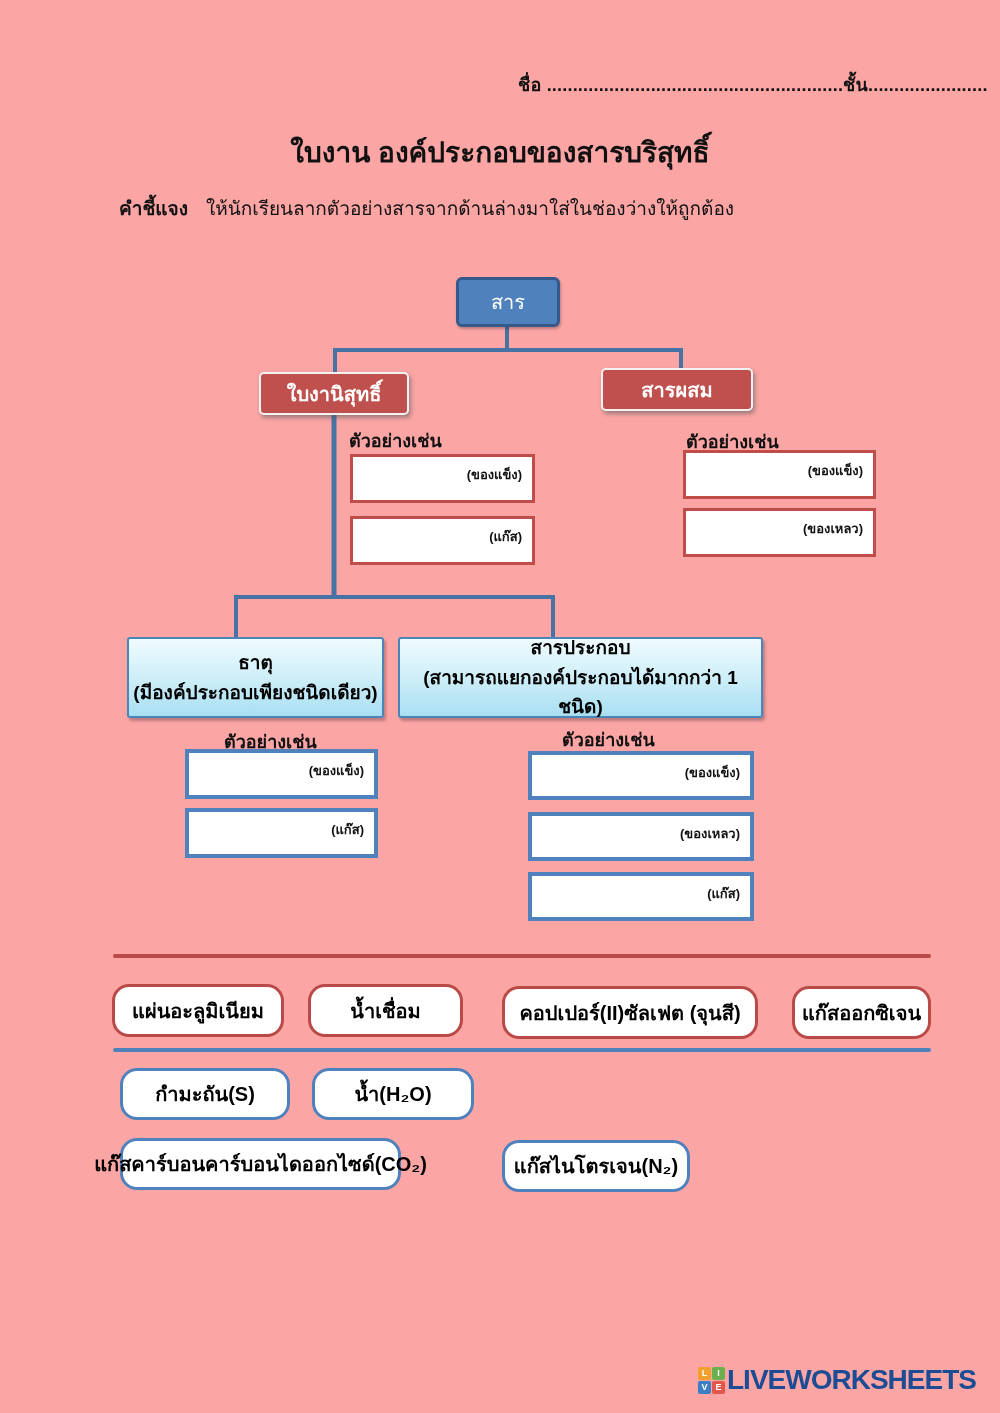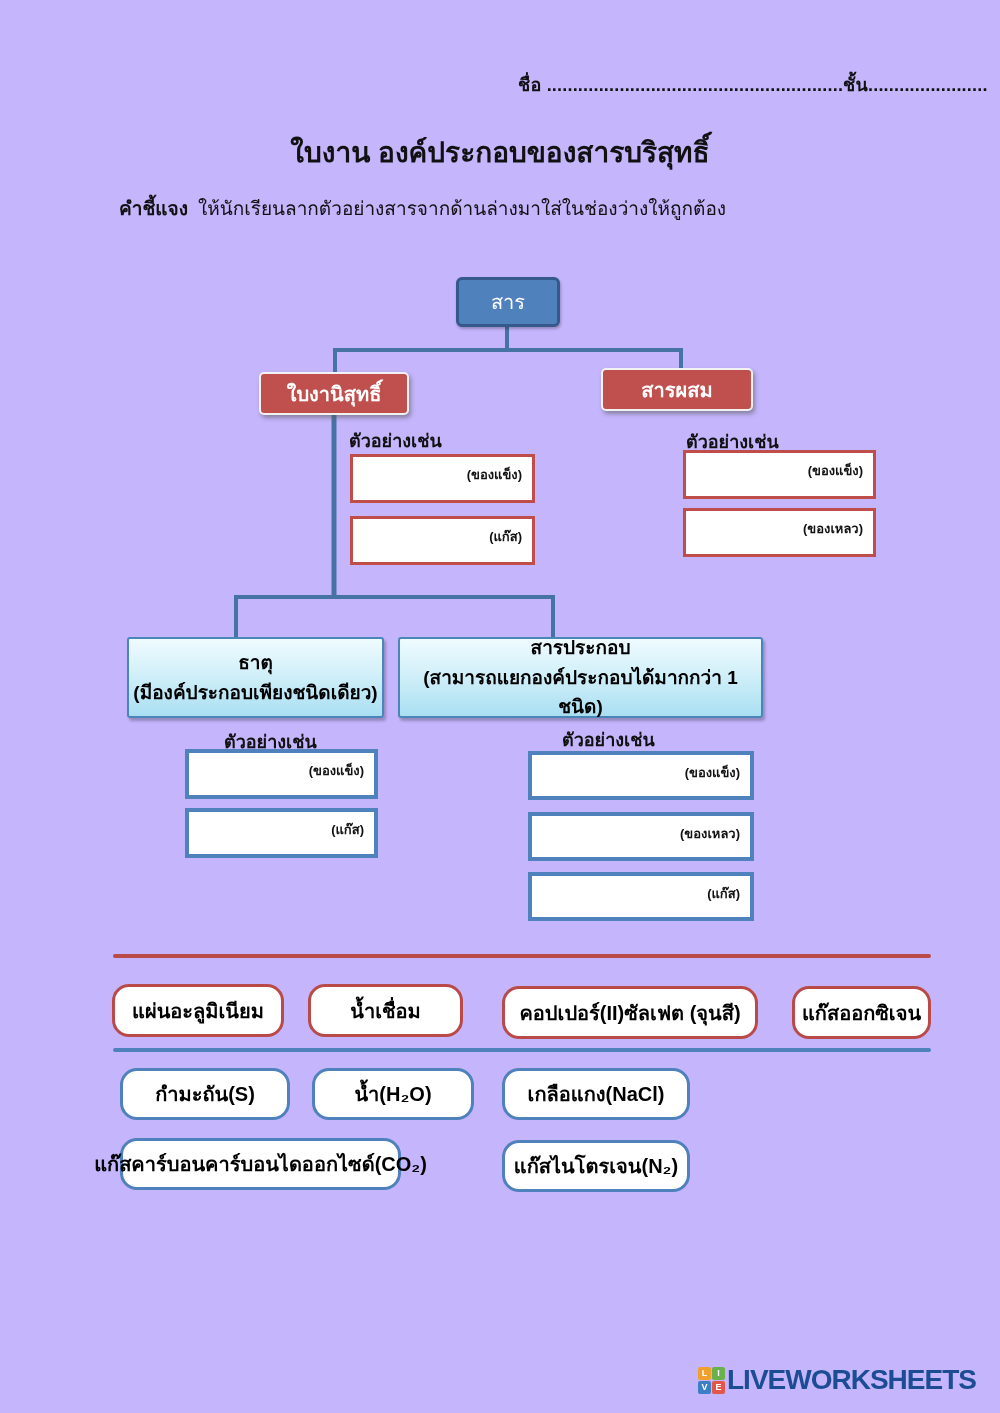--- a/index.html
+++ b/index.html
@@ -2,21 +2,21 @@
 <html><head>
 <meta charset="utf-8">
 <style>
   * { margin: 0; padding: 0; box-sizing: border-box; }
   html, body { background: #ffffff; }
   .page {
     position: relative;
     width: 1000px;
     height: 1413px;
     margin: 0 auto;
-    background: #c4b5fd;
+    background: #fca5a5;
     font-family: "Liberation Sans", "DejaVu Sans", sans-serif;
     color: #1a1a1a;
     overflow: hidden;
   }
   svg.connectors {
     position: absolute; left: 0; top: 0;
     width: 1000px; height: 1413px;
     pointer-events: none;
   }
   .abs { position: absolute; }
@@ -26,21 +26,21 @@
     font-size: 18px; font-weight: bold; color: #111;
     letter-spacing: 0.2px; white-space: nowrap;
   }
   .title {
     left: 0; top: 130px; width: 1000px;
     text-align: center; font-size: 28px; font-weight: bold; color: #111;
   }
   .instructions {
     left: 119px; top: 193px; width: 820px; font-size: 19px; color: #111;
   }
-  .instructions .lbl { font-weight: bold; margin-right: 10px; }
+  .instructions .lbl { font-weight: bold; margin-right: 18px; }
 
   .node {
     display: flex; align-items: center; justify-content: center;
     text-align: center;
   }
   .node-root {
     left: 456px; top: 277px; width: 104px; height: 50px;
     background: #4f81bd; border: 3px solid #36598c; border-radius: 6px;
     color: #fff; font-size: 20px;
     box-shadow: 1px 2px 3px rgba(0,0,0,0.25);
@@ -193,21 +193,20 @@
 
   <div class="bank-item red" style="left:112px; top:984px; width:172px;">แผ่นอะลูมิเนียม</div>
   <div class="bank-item red" style="left:308px; top:984px; width:155px;">น้ำเชื่อม</div>
   <div class="bank-item red" style="left:502px; top:986px; width:256px;">คอปเปอร์(II)ซัลเฟต (จุนสี)</div>
   <div class="bank-item red" style="left:792px; top:986px; width:139px;">แก๊สออกซิเจน</div>
 
   <div class="abs divider blue" style="left:113px; top:1048px; width:818px;"></div>
 
   <div class="bank-item blue" style="left:120px; top:1068px; width:170px;">กำมะถัน(S)</div>
   <div class="bank-item blue" style="left:312px; top:1068px; width:162px;">น้ำ(H₂O)</div>
-  <div class="bank-item blue" style="left:502px; top:1068px; width:188px;">เกลือแกง(NaCl)</div>
 
   <div class="bank-item blue" style="left:120px; top:1138px; width:281px;">แก๊สคาร์บอนคาร์บอนไดออกไซด์(CO₂)</div>
   <div class="bank-item blue" style="left:502px; top:1140px; width:188px;">แก๊สไนโตรเจน(N₂)</div>
 
   <div class="abs footer-brand">
     <div class="logo-grid">
       <div class="logo-tile">L</div>
       <div class="logo-tile">I</div>
       <div class="logo-tile">V</div>
       <div class="logo-tile">E</div>

